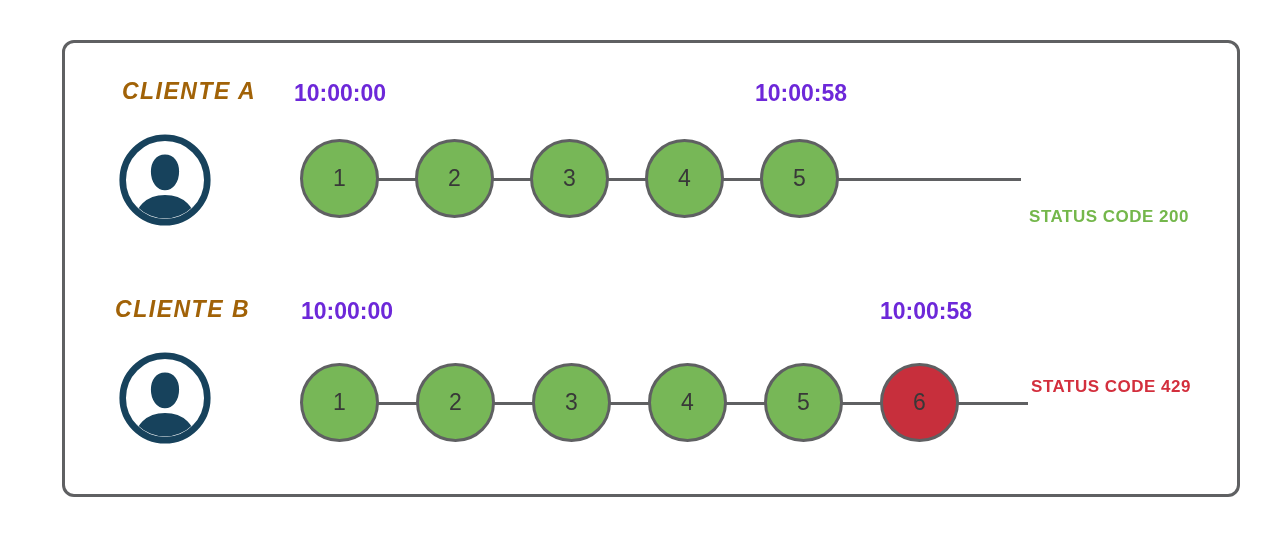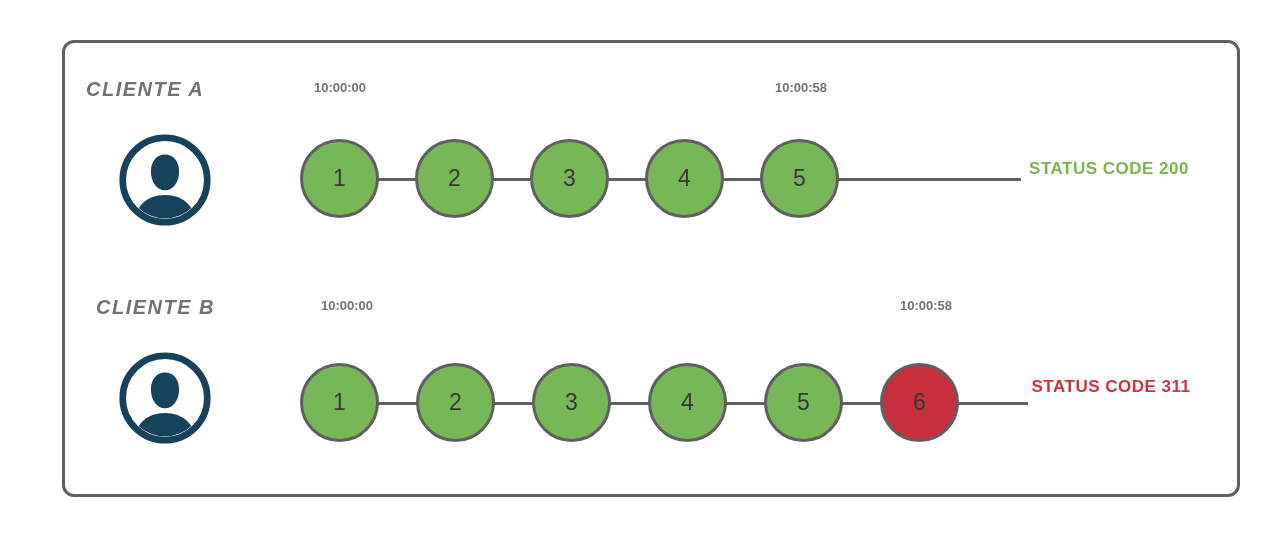--- a/index.html
+++ b/index.html
@@ -14,39 +14,39 @@
     position:absolute;
     left:62px;top:40px;
     width:1172px;height:451px;
     border:3px solid var(--line, #5f6062);
     border-radius:12px;
     background:#ffffff;
   }
   .client-label{
     position:absolute;
     width:170px;
-    text-align:left;
-    font-size:20px;
+    text-align:right;
+    font-size:23px;
     font-weight:bold;
     font-style:italic;
     letter-spacing:1.5px;
-    color:#737373;
+    color:#a16207;
     white-space:nowrap;
   }
   .avatar{position:absolute;width:94px;height:94px;}
   .avatar svg{display:block;width:100%;height:100%;}
   .avatar .ink{fill:var(--navy,#17425c);stroke:#ffffff;stroke-width:4;}
   .avatar .ring{fill:none;stroke:var(--navy,#17425c);stroke-width:7;}
   .time-label{
     position:absolute;
     width:160px;
     text-align:center;
-    font-size:13px;
+    font-size:23px;
     font-weight:bold;
-    color:#737373;
+    color:#6d28d9;
     white-space:nowrap;
   }
   .tl-line{
     position:absolute;
     height:3px;
     background:var(--line,#5f6062);
   }
   .req{
     position:absolute;
     width:73px;height:73px;
@@ -61,21 +61,21 @@
   .req[data-state="blocked"]{background:var(--red,#c72f3c);}
   .status{
     position:absolute;
     text-align:center;
     line-height:1.25;
     letter-spacing:0.5px;
     white-space:nowrap;
   }
   .status .l1{font-size:17px;font-weight:bold;}
   .status .l2{font-size:15px;font-weight:bold;}
-  .status-ok{color:var(--status-green,#74b74b);}
+  .status-ok{color:var(--status-green,#74b74b);margin-top:48px;}
   .status-err{color:var(--status-red,#d32f3d);}
 </style>
 </head>
 <body>
 
 <div class="canvas">
   <div class="frame"></div>
 
   <div class="client-label" style="left:86px;top:78px">CLIENTE A</div>
 
@@ -102,21 +102,21 @@
   <div class="req" style="left:300px;top:139px" data-state="ok">1</div>
   <div class="req" style="left:415px;top:139px" data-state="ok">2</div>
   <div class="req" style="left:530px;top:139px" data-state="ok">3</div>
   <div class="req" style="left:645px;top:139px" data-state="ok">4</div>
   <div class="req" style="left:760px;top:139px" data-state="ok">5</div>
 
   <div class="status status-ok" style="left:1026px;top:158px;width:166px">
     <div class="l1">STATUS CODE 200</div>
   </div>
 
-  <div class="client-label" style="left:96px;top:296px">CLIENTE B</div>
+  <div class="client-label" style="left:80px;top:296px">CLIENTE B</div>
 
   <div class="avatar" style="left:118px;top:351px">
     <svg viewBox="0 0 100 100" aria-hidden="true">
       <defs>
           <clipPath id="clipB">
             <circle cx="50" cy="50" r="41"></circle>
           </clipPath>
         </defs>
       <g clip-path="url(#clipB)">
         <path class="ink" d="M50 21 C61 21 67 30 67 41 C67 53 60 63 50 63 C40 63 33 53 33 41 C33 30 39 21 50 21 Z"></path>
@@ -132,15 +132,15 @@
   <div class="tl-line" style="left:340px;top:401.5px;width:688px"></div>
 
   <div class="req" style="left:300px;top:363px" data-state="ok">1</div>
   <div class="req" style="left:416px;top:363px" data-state="ok">2</div>
   <div class="req" style="left:532px;top:363px" data-state="ok">3</div>
   <div class="req" style="left:648px;top:363px" data-state="ok">4</div>
   <div class="req" style="left:764px;top:363px" data-state="ok">5</div>
   <div class="req" style="left:880px;top:363px" data-state="blocked">6</div>
 
   <div class="status status-err" style="left:1026px;top:376px;width:170px">
-    <div class="l1">STATUS CODE 311</div>
+    <div class="l1">STATUS CODE 429</div>
   </div>
 </div>
 
 </body></html>

